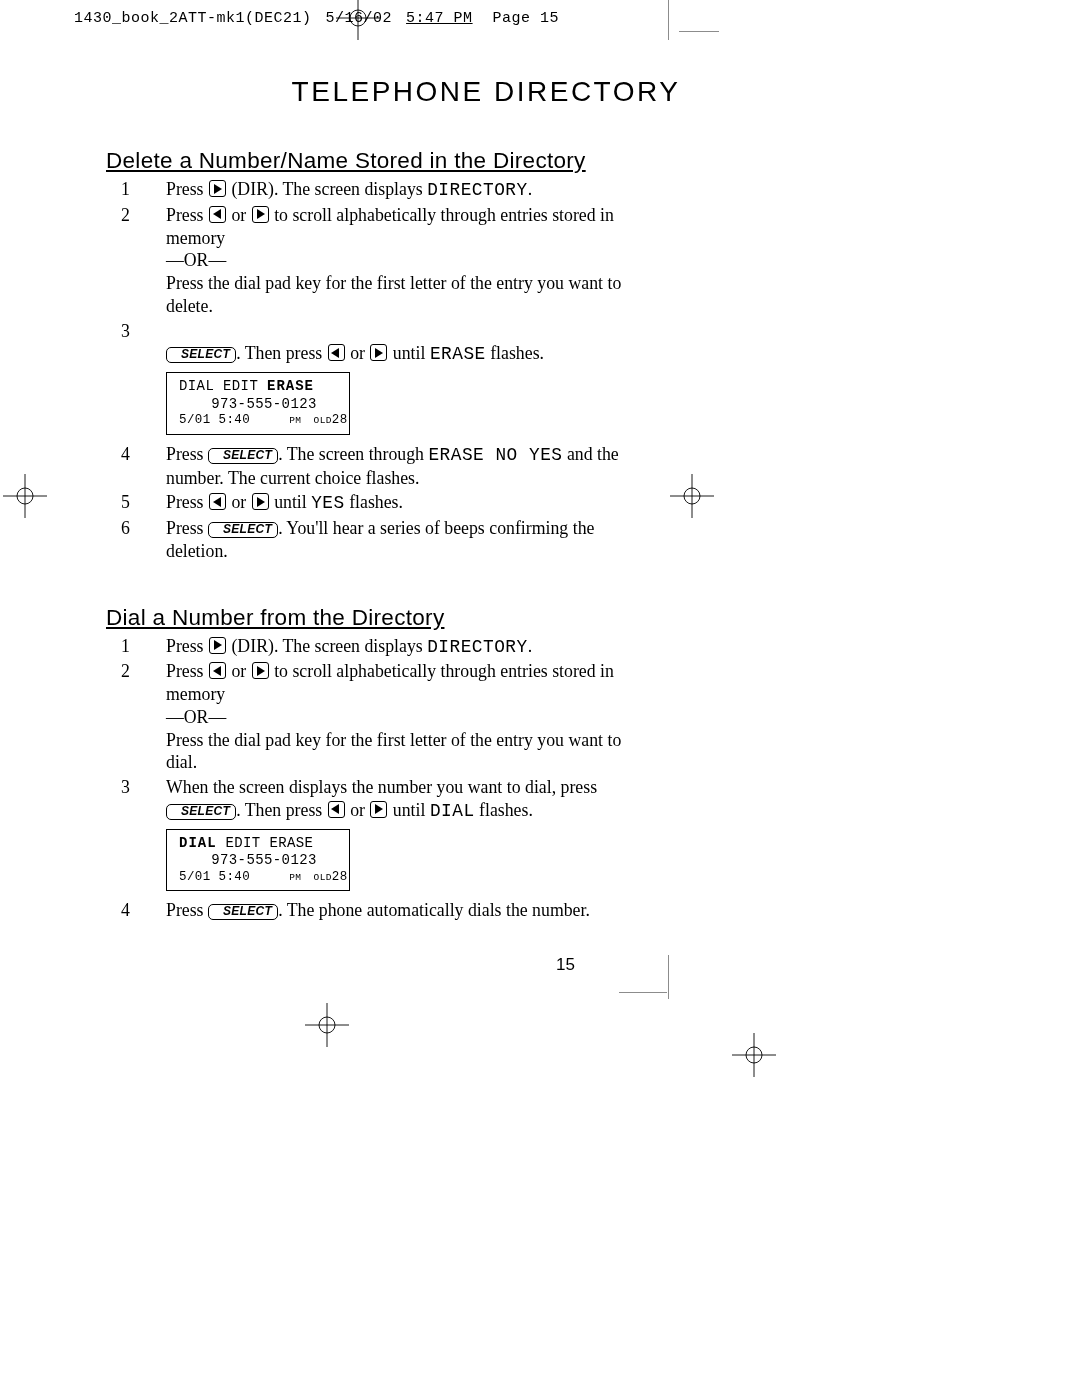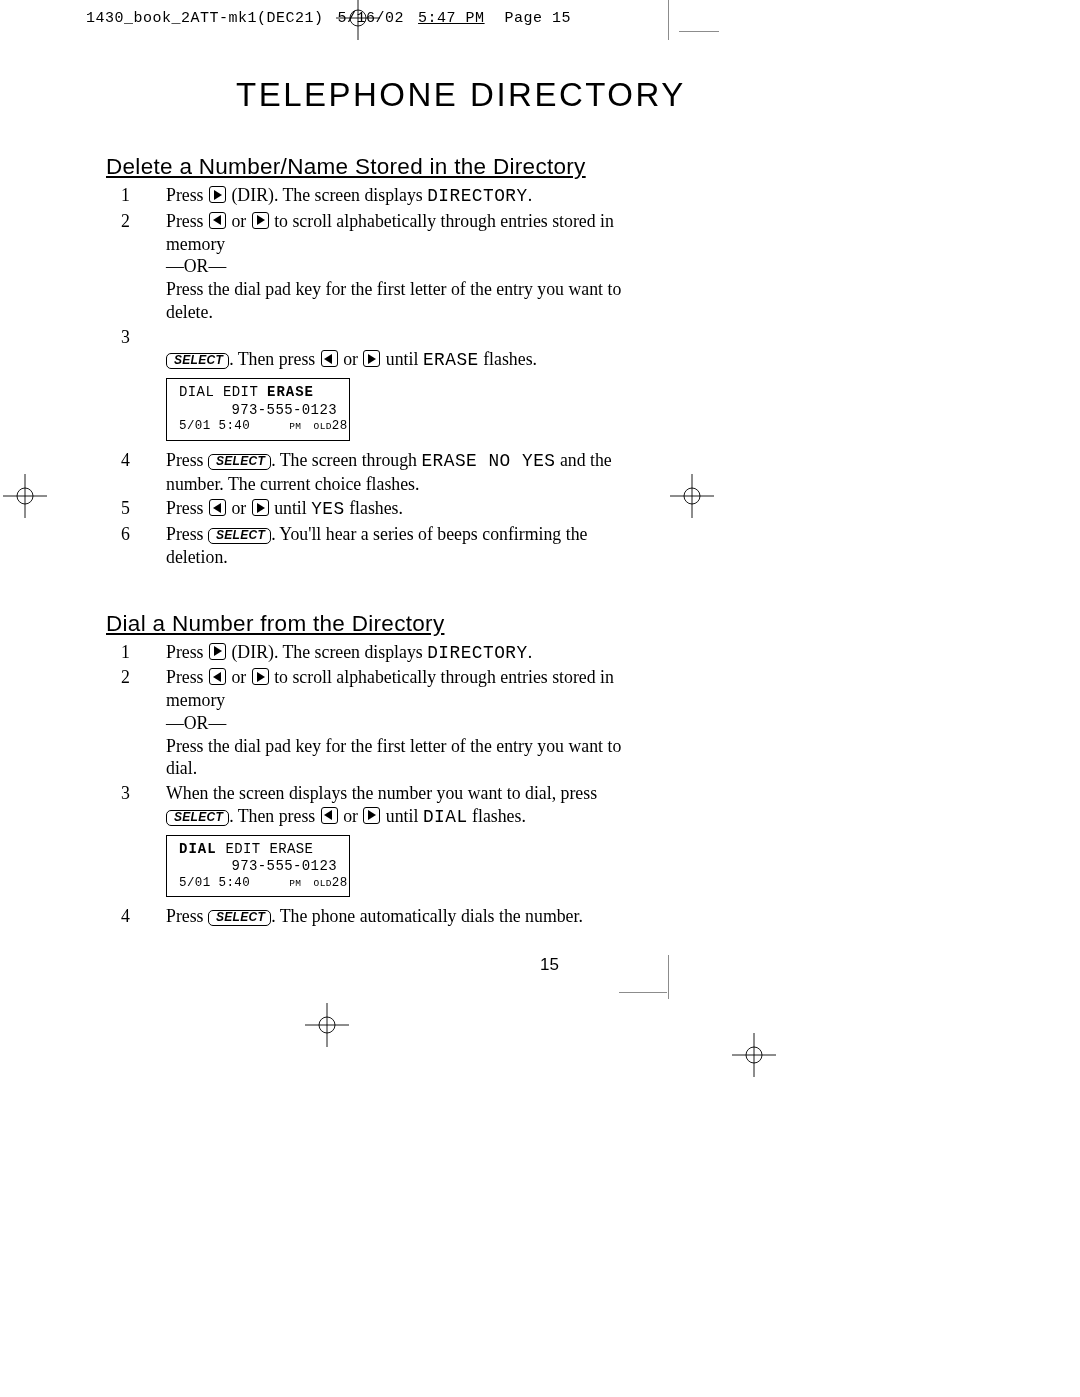--- a/index.html
+++ b/index.html
@@ -12,21 +12,21 @@
   .page {
     width: 1080px;
     height: 1397px;
     position: relative;
     background: #fff;
     overflow: hidden;
   }
   .header {
     position: absolute;
     top: 10px;
-    left: 86px;
+    left: 74px;
     font-family: "Courier New", monospace;
     font-size: 15px;
     letter-spacing: 0.5px;
     text-align: right;
   }
   .header .u1 { text-decoration: underline; }
   .header .gap { display: inline-block; width: 14px; }
   .header .gap2 { display: inline-block; width: 20px; }
 
   
@@ -39,23 +39,23 @@
   
   .content {
     position: absolute;
     top: 76px;
     left: 106px;
     width: 520px;
   }
   .title {
     font-family: Helvetica, Arial, sans-serif;
     font-weight: 500;
-    font-size: 33px;
+    font-size: 28px;
     letter-spacing: 2.5px;
-    text-align: left;
+    text-align: center;
     width: 500px;
     margin: 0 0 40px 130px;
   }
   .section-head {
     font-family: Helvetica, Arial, sans-serif;
     font-size: 22.5px;
     font-weight: 400;
     margin: 24px 0 4px 0;
     letter-spacing: 0.3px;
     text-decoration: underline;
@@ -79,21 +79,21 @@
     font-family: Georgia, "Times New Roman", serif;
   }
   .lcd {
     font-family: "Courier New", monospace;
     letter-spacing: 0.5px;
   }
   .select-btn {
     display: inline-block;
     border: 1.2px solid #000;
     border-radius: 5px;
-    padding: 0 5px 1px 7px;
+    padding: 0 5px 1px 14px;
     font-family: Helvetica, Arial, sans-serif;
     font-style: italic;
     font-weight: 600;
     font-size: 12px;
     line-height: 13px;
     vertical-align: 1px;
     letter-spacing: 0.3px;
   }
   .key-icon {
     display: inline-block;
@@ -131,28 +131,28 @@
     padding: 5px 12px 5px 12px;
     margin: 6px 0 8px 0;
     width: 158px;
     font-family: "Courier New", monospace;
     font-size: 14px;
     line-height: 1.25;
     letter-spacing: 0.4px;
   }
   .lcd-box .row1 { white-space: pre; }
   .lcd-box .bold { font-weight: 800; letter-spacing: 1px; }
-  .lcd-box .row2 { text-align: right; padding-left: 12px; }
+  .lcd-box .row2 { text-align: center; padding-left: 12px; }
   .lcd-box .row3 { font-size: 12.5px; text-align: right; white-space: pre; }
   .lcd-box .sm { font-size: 9.5px; vertical-align: 0; margin-left: 39px; }
 
   .page-num {
     position: absolute;
     top: 955px;
-    left: 540px;
+    left: 556px;
     font-family: Helvetica, Arial, sans-serif;
     font-size: 17px;
   }
 </style>
 </head>
 <body>
 
 <div class="page">
 
   <div class="header">

